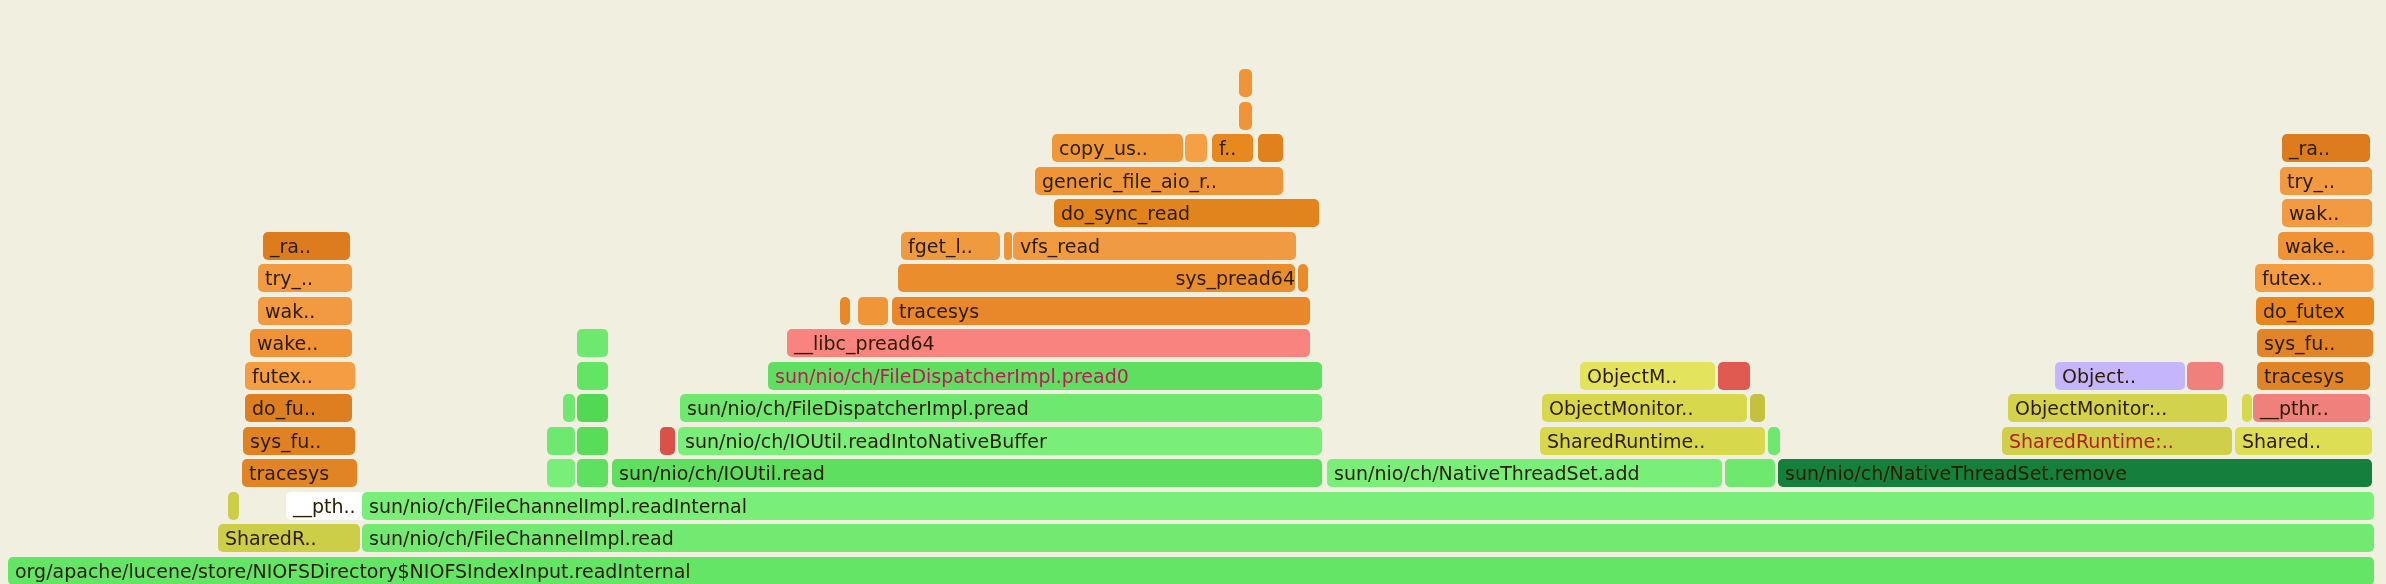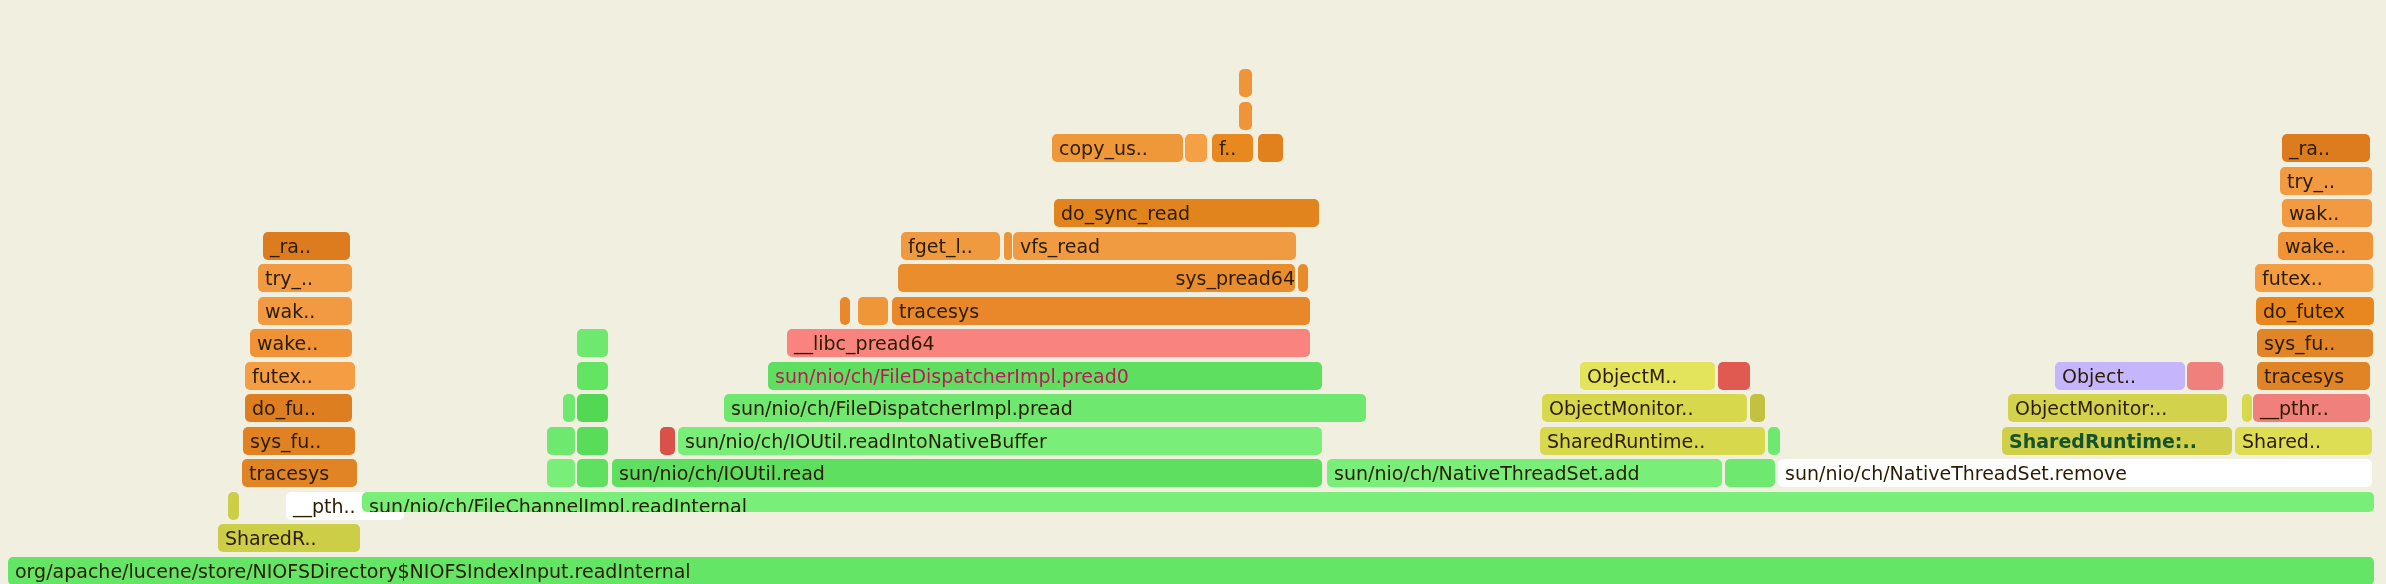--- a/index.html
+++ b/index.html
@@ -30,43 +30,44 @@
     pointer-events: none;
   }
 </style>
 </head>
 <body>
 
 <div class="flame-canvas" style="width: 2386px; height: 584px; background: rgb(241, 239, 224);">
   <div class="watermark">@稀土掘金技术社区</div>
 <div class="frame" title="org/apache/lucene/store/NIOFSDirectory$NIOFSIndexInput.readInternal" style="left: 8px; top: 556.5px; width: 2366px; height: 28px; line-height: 28px; background: rgb(101, 229, 101); color: rgb(43, 28, 0);">org/apache/lucene/store/NIOFSDirectory$NIOFSIndexInput.readInternal</div>
     <div class="frame" title="SharedR.." style="left: 218px; top: 524px; width: 142px; height: 28px; line-height: 28px; background: rgb(204, 206, 72); color: rgb(43, 28, 0);">SharedR..</div>
+    <div class="frame" title="sun/nio/ch/FileChannelImpl.read" style="left: 362px; top: 524px; width: 2012px; height: 28px; line-height: 28px; background: rgb(114, 234, 114); color: rgb(43, 28, 0);">sun/nio/ch/FileChannelImpl.read</div>
     <div class="frame" title="" style="left: 228px; top: 491.5px; width: 11px; height: 28px; line-height: 28px; background: rgb(204, 206, 72); color: rgb(43, 28, 0);"></div>
     <div class="frame" title="__pth.." style="left: 242px; top: 491.5px; width: 118px; height: 28px; line-height: 28px; background: #ffffff; color: rgb(43, 28, 0); margin-left: 44px;">__pth..</div>
-    <div class="frame" title="sun/nio/ch/FileChannelImpl.readInternal" style="left: 362px; top: 491.5px; width: 2012px; height: 20px; line-height: 28px; background: rgb(121, 239, 121); color: rgb(43, 28, 0);">sun/nio/ch/FileChannelImpl.readInternal</div>
+    <div class="frame" title="sun/nio/ch/FileChannelImpl.readInternal" style="left: 362px; top: 491.5px; width: 2012px; height: 28px; line-height: 28px; background: rgb(121, 239, 121); color: rgb(43, 28, 0);">sun/nio/ch/FileChannelImpl.readInternal</div>
     <div class="frame" title="tracesys" style="left: 242px; top: 459px; width: 115px; height: 28px; line-height: 28px; background: rgb(224, 132, 37); color: rgb(43, 28, 0);">tracesys</div>
     <div class="frame" title="" style="left: 547px; top: 459px; width: 28px; height: 28px; line-height: 28px; background: rgb(121, 239, 121); color: rgb(43, 28, 0);"></div>
     <div class="frame" title="" style="left: 577px; top: 459px; width: 31px; height: 28px; line-height: 28px; background: rgb(96, 224, 96); color: rgb(43, 28, 0);"></div>
     <div class="frame" title="sun/nio/ch/NativeThreadSet.add" style="left: 1327px; top: 459px; width: 395px; height: 28px; line-height: 28px; background: rgb(121, 239, 121); color: rgb(43, 28, 0);">sun/nio/ch/NativeThreadSet.add</div>
     <div class="frame" title="sun/nio/ch/IOUtil.read" style="left: 612px; top: 459px; width: 710px; height: 28px; line-height: 28px; background: rgb(95, 223, 95); color: rgb(43, 28, 0);">sun/nio/ch/IOUtil.read</div>
     <div class="frame" title="" style="left: 1725px; top: 459px; width: 50px; height: 28px; line-height: 28px; background: rgb(110, 232, 110); color: rgb(43, 28, 0);"></div>
-    <div class="frame" title="sun/nio/ch/NativeThreadSet.remove" style="left: 1778px; top: 459px; width: 594px; height: 28px; line-height: 28px; background: #ffffff; color: rgb(43, 28, 0);">sun/nio/ch/NativeThreadSet.remove</div>
+    <div class="frame" title="sun/nio/ch/NativeThreadSet.remove" style="left: 1778px; top: 459px; width: 594px; height: 28px; line-height: 28px; background: #15803d; color: rgb(43, 28, 0);">sun/nio/ch/NativeThreadSet.remove</div>
     <div class="frame" title="sys_fu.." style="left: 243px; top: 426.5px; width: 112px; height: 28px; line-height: 28px; background: rgb(224, 129, 34); color: rgb(43, 28, 0);">sys_fu..</div>
     <div class="frame" title="" style="left: 547px; top: 426.5px; width: 28px; height: 28px; line-height: 28px; background: rgb(110, 232, 110); color: rgb(43, 28, 0);"></div>
     <div class="frame" title="" style="left: 577px; top: 426.5px; width: 31px; height: 28px; line-height: 28px; background: rgb(89, 221, 89); color: rgb(43, 28, 0);"></div>
     <div class="frame" title="" style="left: 660px; top: 426.5px; width: 15px; height: 28px; line-height: 28px; background: rgb(217, 81, 72); color: rgb(43, 28, 0);"></div>
     <div class="frame" title="SharedRuntime.." style="left: 1540px; top: 426.5px; width: 225px; height: 28px; line-height: 28px; background: rgb(216, 216, 77); color: rgb(43, 28, 0);">SharedRuntime..</div>
     <div class="frame" title="sun/nio/ch/IOUtil.readIntoNativeBuffer" style="left: 678px; top: 426.5px; width: 644px; height: 28px; line-height: 28px; background: rgb(121, 239, 121); color: rgb(43, 28, 0);">sun/nio/ch/IOUtil.readIntoNativeBuffer</div>
     <div class="frame" title="" style="left: 1768px; top: 426.5px; width: 12px; height: 28px; line-height: 28px; background: rgb(110, 232, 110); color: rgb(43, 28, 0);"></div>
-    <div class="frame" title="SharedRuntime:.." style="left: 2002px; top: 426.5px; width: 230px; height: 28px; line-height: 28px; background: rgb(207, 207, 73); color: #14532d; font-weight: bold;">SharedRuntime:..</div>
+    <div class="frame" title="SharedRuntime:.." style="left: 2002px; top: 426.5px; width: 230px; height: 28px; line-height: 28px; background: rgb(207, 207, 73); color: #b91c1c;">SharedRuntime:..</div>
     <div class="frame" title="Shared.." style="left: 2235px; top: 426.5px; width: 137px; height: 28px; line-height: 28px; background: rgb(222, 222, 85); color: rgb(43, 28, 0);">Shared..</div>
     <div class="frame" title="do_fu.." style="left: 245px; top: 394px; width: 107px; height: 28px; line-height: 28px; background: rgb(221, 126, 32); color: rgb(43, 28, 0);">do_fu..</div>
     <div class="frame" title="" style="left: 563px; top: 394px; width: 12px; height: 28px; line-height: 28px; background: rgb(110, 232, 110); color: rgb(43, 28, 0);"></div>
     <div class="frame" title="" style="left: 577px; top: 394px; width: 31px; height: 28px; line-height: 28px; background: rgb(82, 216, 82); color: rgb(43, 28, 0);"></div>
-    <div class="frame" title="sun/nio/ch/FileDispatcherImpl.pread" style="left: 680px; top: 394px; width: 642px; height: 28px; line-height: 28px; background: rgb(110, 232, 110); color: rgb(43, 28, 0); margin-left: 44px;">sun/nio/ch/FileDispatcherImpl.pread</div>
+    <div class="frame" title="sun/nio/ch/FileDispatcherImpl.pread" style="left: 680px; top: 394px; width: 642px; height: 28px; line-height: 28px; background: rgb(110, 232, 110); color: rgb(43, 28, 0);">sun/nio/ch/FileDispatcherImpl.pread</div>
     <div class="frame" title="ObjectMonitor.." style="left: 1542px; top: 394px; width: 205px; height: 28px; line-height: 28px; background: rgb(216, 216, 77); color: rgb(43, 28, 0);">ObjectMonitor..</div>
     <div class="frame" title="" style="left: 1750px; top: 394px; width: 15px; height: 28px; line-height: 28px; background: rgb(194, 194, 64); color: rgb(43, 28, 0);"></div>
     <div class="frame" title="ObjectMonitor:.." style="left: 2008px; top: 394px; width: 219px; height: 28px; line-height: 28px; background: rgb(210, 210, 76); color: rgb(43, 28, 0);">ObjectMonitor:..</div>
     <div class="frame" title="" style="left: 2242px; top: 394px; width: 10px; height: 28px; line-height: 28px; background: rgb(216, 216, 77); color: rgb(43, 28, 0);"></div>
     <div class="frame" title="__pthr.." style="left: 2253px; top: 394px; width: 117px; height: 28px; line-height: 28px; background: rgb(240, 128, 124); color: rgb(43, 28, 0);">__pthr..</div>
     <div class="frame" title="futex.." style="left: 245px; top: 361.5px; width: 110px; height: 28px; line-height: 28px; background: rgb(245, 157, 66); color: rgb(43, 28, 0);">futex..</div>
     <div class="frame" title="" style="left: 577px; top: 361.5px; width: 31px; height: 28px; line-height: 28px; background: rgb(99, 228, 99); color: rgb(43, 28, 0);"></div>
     <div class="frame" title="sun/nio/ch/FileDispatcherImpl.pread0" style="left: 768px; top: 361.5px; width: 554px; height: 28px; line-height: 28px; background: rgb(95, 223, 95); color: #be185d;">sun/nio/ch/FileDispatcherImpl.pread0</div>
     <div class="frame" title="ObjectM.." style="left: 1580px; top: 361.5px; width: 135px; height: 28px; line-height: 28px; background: rgb(227, 227, 92); color: rgb(43, 28, 0);">ObjectM..</div>
     <div class="frame" title="" style="left: 1718px; top: 361.5px; width: 32px; height: 28px; line-height: 28px; background: rgb(224, 90, 82); color: rgb(43, 28, 0);"></div>
@@ -86,20 +87,21 @@
     <div class="frame" title="sys_pread64" style="left: 898px; top: 264px; width: 397px; height: 28px; line-height: 28px; background: rgb(234, 141, 44); color: rgb(43, 28, 0); text-align: right;">sys_pread64</div>
     <div class="frame" title="" style="left: 1298px; top: 264px; width: 10px; height: 28px; line-height: 28px; background: rgb(233, 139, 40); color: rgb(43, 28, 0);"></div>
     <div class="frame" title="futex.." style="left: 2255px; top: 264px; width: 118px; height: 28px; line-height: 28px; background: rgb(245, 157, 66); color: rgb(43, 28, 0);">futex..</div>
     <div class="frame" title="_ra.." style="left: 263px; top: 231.5px; width: 87px; height: 28px; line-height: 28px; background: rgb(221, 124, 30); color: rgb(43, 28, 0);">_ra..</div>
     <div class="frame" title="fget_l.." style="left: 901px; top: 231.5px; width: 99px; height: 28px; line-height: 28px; background: rgb(240, 154, 64); color: rgb(43, 28, 0);">fget_l..</div>
     <div class="frame" title="" style="left: 1004px; top: 231.5px; width: 8px; height: 28px; line-height: 28px; background: rgb(236, 148, 54); color: rgb(43, 28, 0);"></div>
     <div class="frame" title="vfs_read" style="left: 1013px; top: 231.5px; width: 283px; height: 28px; line-height: 28px; background: rgb(240, 155, 66); color: rgb(43, 28, 0);">vfs_read</div>
     <div class="frame" title="wake.." style="left: 2278px; top: 231.5px; width: 95px; height: 28px; line-height: 28px; background: rgb(239, 147, 54); color: rgb(43, 28, 0);">wake..</div>
     <div class="frame" title="do_sync_read" style="left: 1025px; top: 199px; width: 265px; height: 28px; line-height: 28px; background: rgb(226, 132, 29); color: rgb(43, 28, 0); margin-left: 29px;">do_sync_read</div>
     <div class="frame" title="wak.." style="left: 2282px; top: 199px; width: 90px; height: 28px; line-height: 28px; background: rgb(242, 154, 65); color: rgb(43, 28, 0);">wak..</div>
+    <div class="frame" title="generic_file_aio_r.." style="left: 1035px; top: 166.5px; width: 248px; height: 28px; line-height: 28px; background: rgb(239, 149, 57); color: rgb(43, 28, 0);">generic_file_aio_r..</div>
     <div class="frame" title="try_.." style="left: 2280px; top: 166.5px; width: 92px; height: 28px; line-height: 28px; background: rgb(242, 154, 65); color: rgb(43, 28, 0);">try_..</div>
     <div class="frame" title="copy_us.." style="left: 1052px; top: 134px; width: 131px; height: 28px; line-height: 28px; background: rgb(239, 152, 57); color: rgb(43, 28, 0);">copy_us..</div>
     <div class="frame" title="" style="left: 1185px; top: 134px; width: 22px; height: 28px; line-height: 28px; background: rgb(245, 160, 69); color: rgb(43, 28, 0);"></div>
     <div class="frame" title="f.." style="left: 1212px; top: 134px; width: 41px; height: 28px; line-height: 28px; background: rgb(232, 137, 31); color: rgb(43, 28, 0);">f..</div>
     <div class="frame" title="" style="left: 1258px; top: 134px; width: 25px; height: 28px; line-height: 28px; background: rgb(224, 129, 29); color: rgb(43, 28, 0);"></div>
     <div class="frame" title="_ra.." style="left: 2282px; top: 134px; width: 88px; height: 28px; line-height: 28px; background: rgb(221, 124, 30); color: rgb(43, 28, 0);">_ra..</div>
     <div class="frame" title="" style="left: 1239px; top: 101.5px; width: 13px; height: 28px; line-height: 28px; background: rgb(239, 149, 55); color: rgb(43, 28, 0);"></div>
     <div class="frame" title="" style="left: 1239px; top: 69px; width: 13px; height: 28px; line-height: 28px; background: rgb(239, 149, 55); color: rgb(43, 28, 0);"></div>
   </div>
 

